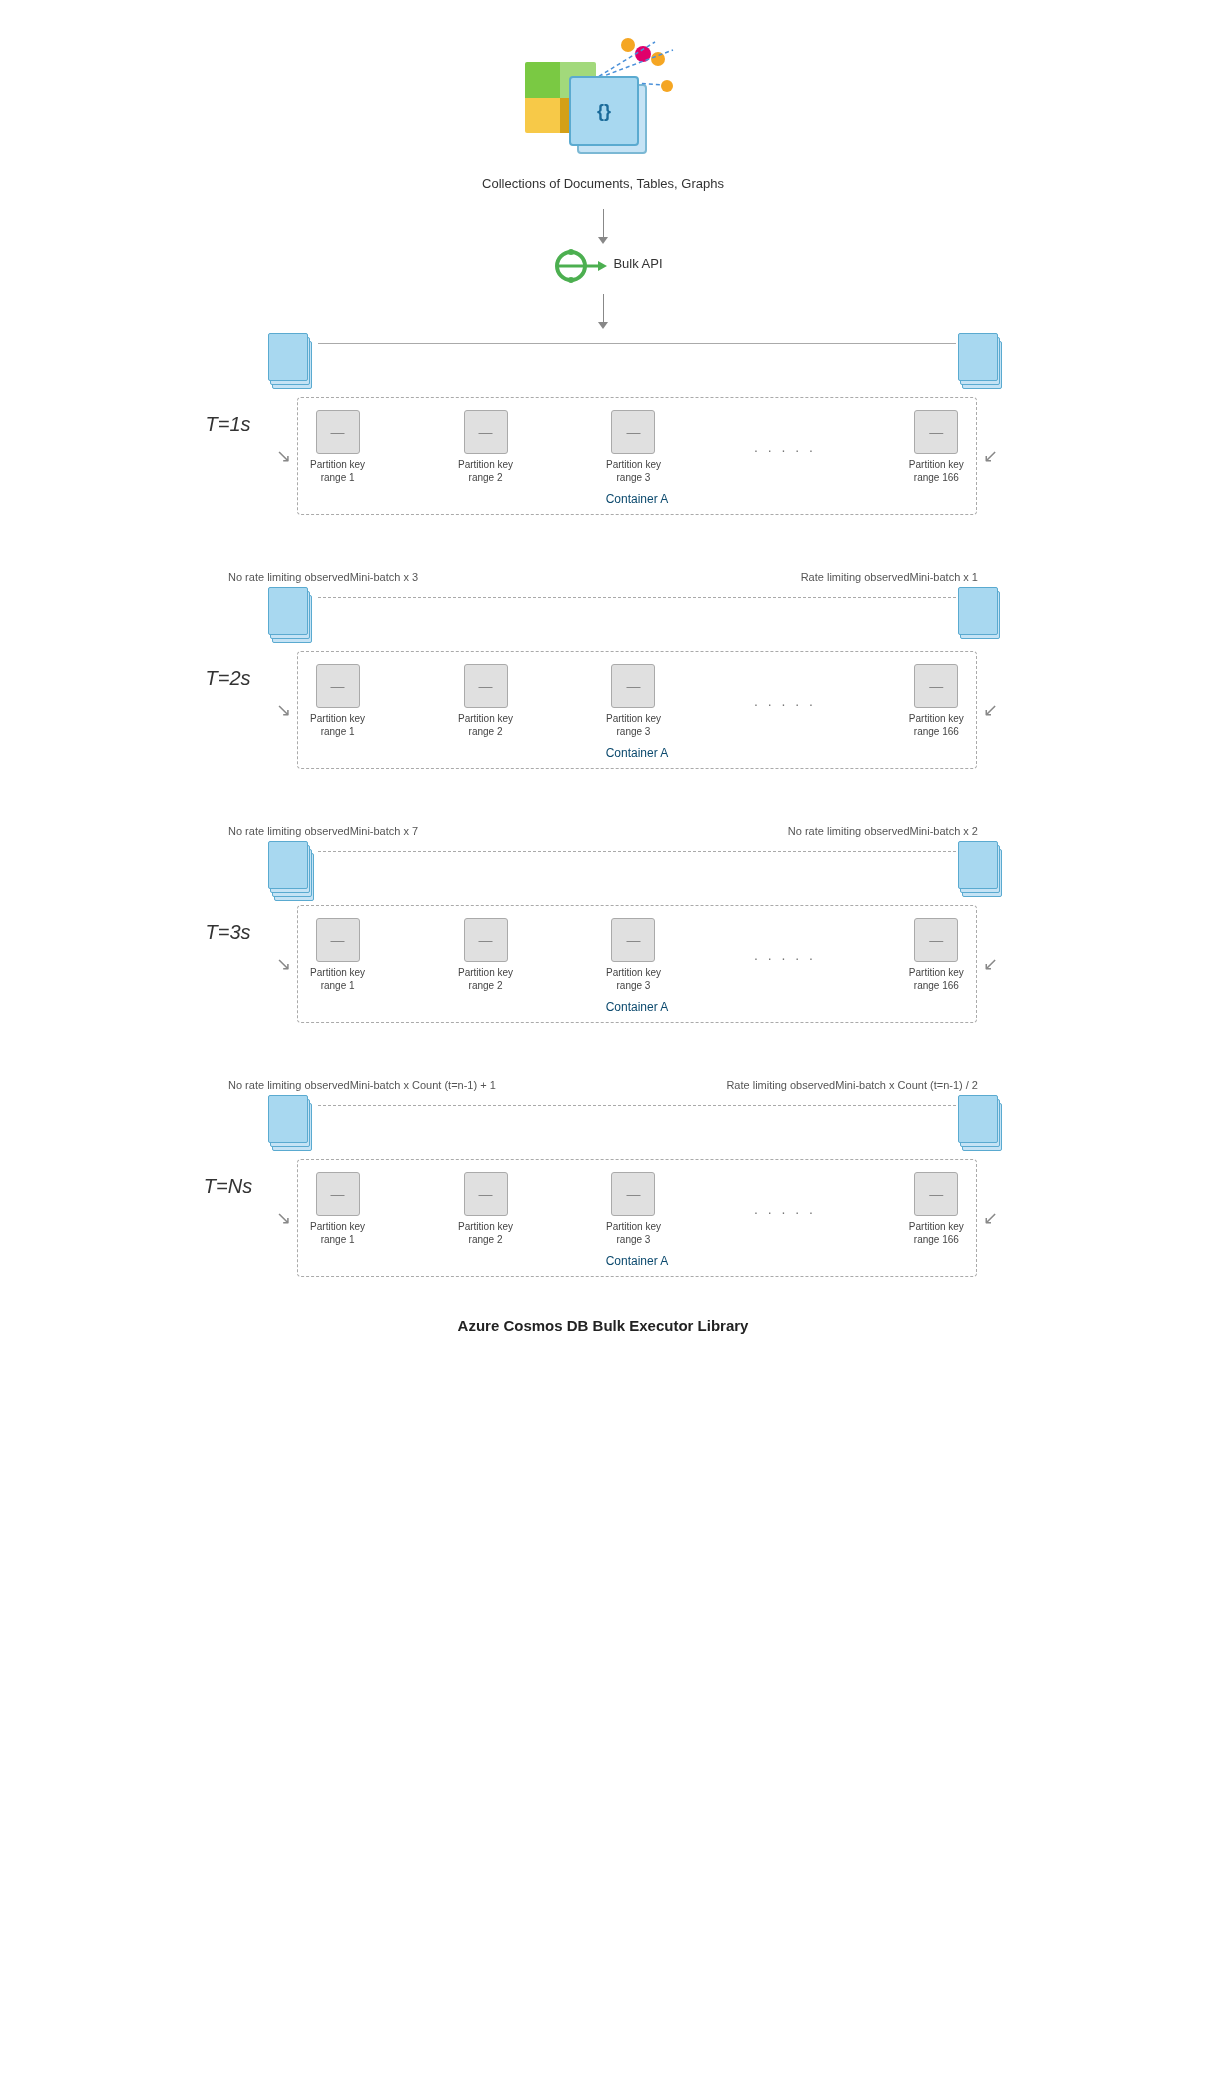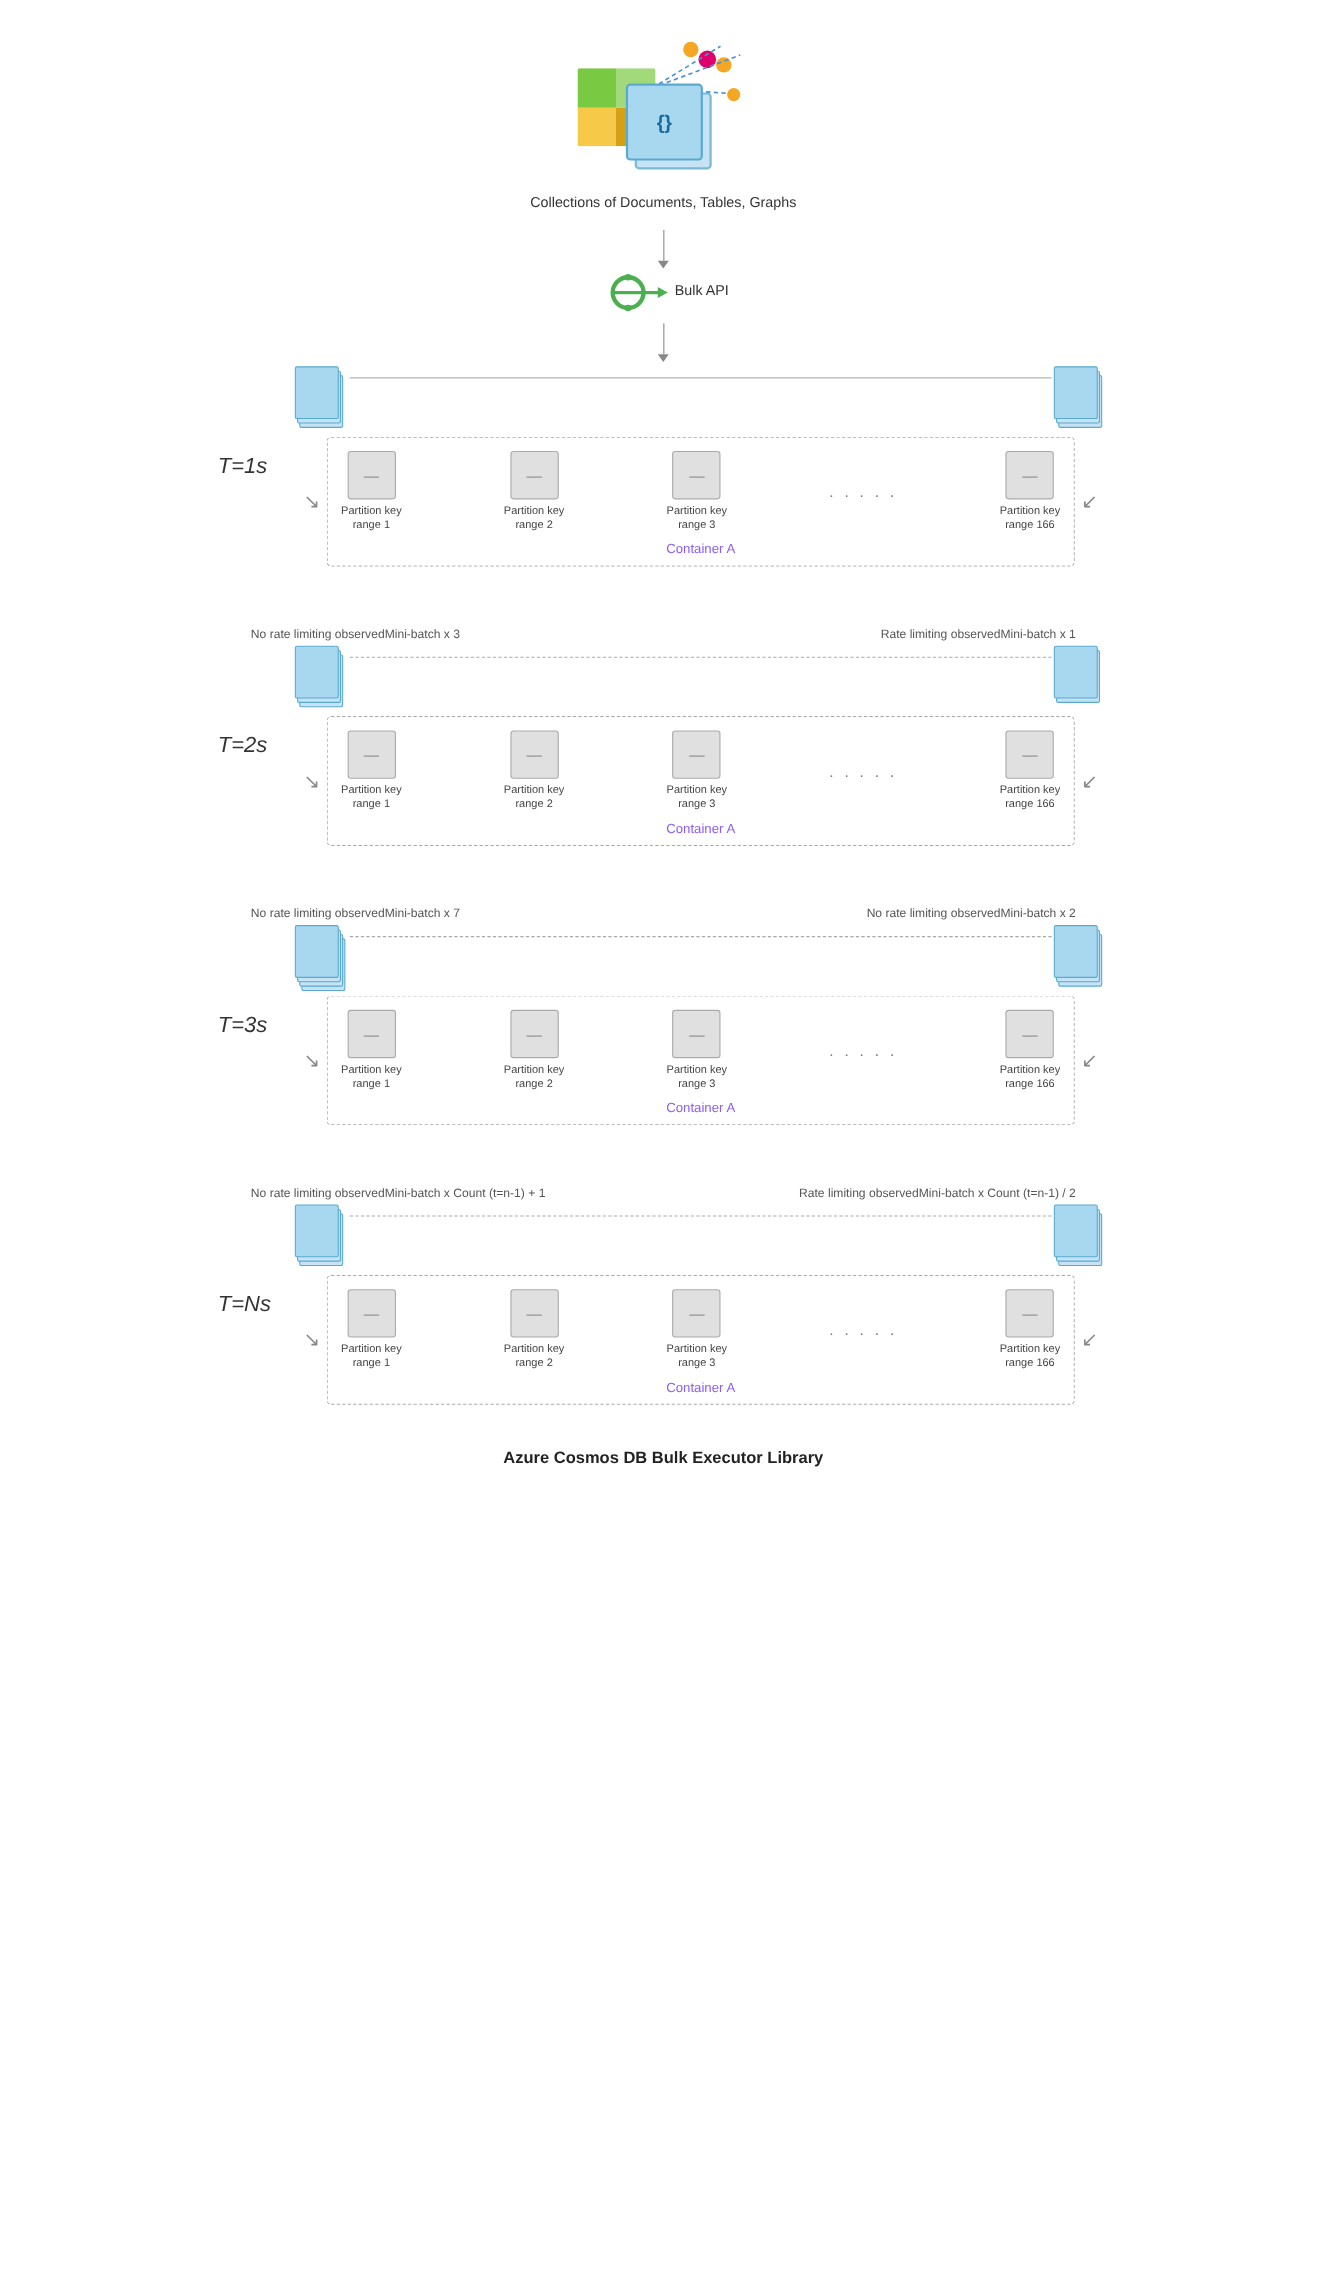--- a/index.html
+++ b/index.html
@@ -162,21 +162,21 @@
       align-items: center;
       gap: 8px;
     }
 
     .tier-time {
       font-size: 20px;
       font-style: italic;
       color: #333;
       font-weight: 500;
       min-width: 60px;
-      text-align: left;
+      text-align: center;
     }
 
     .tier-main {
       flex: 1;
       display: flex;
       flex-direction: column;
       align-items: center;
     }
 
     
@@ -220,21 +220,21 @@
       font-size: 14px;
     }
     .partition-label {
       font-size: 10px;
       color: #444;
       text-align: center;
       line-height: 1.3;
     }
     .container-label {
       font-size: 12px;
-      color: #8b5cf6;
+      color: #0c4a6e;
       margin-top: 8px;
     }
 
     .footer-title {
       font-size: 15px;
       font-weight: 700;
       color: #222;
       text-align: center;
       margin-top: 20px;
     }

